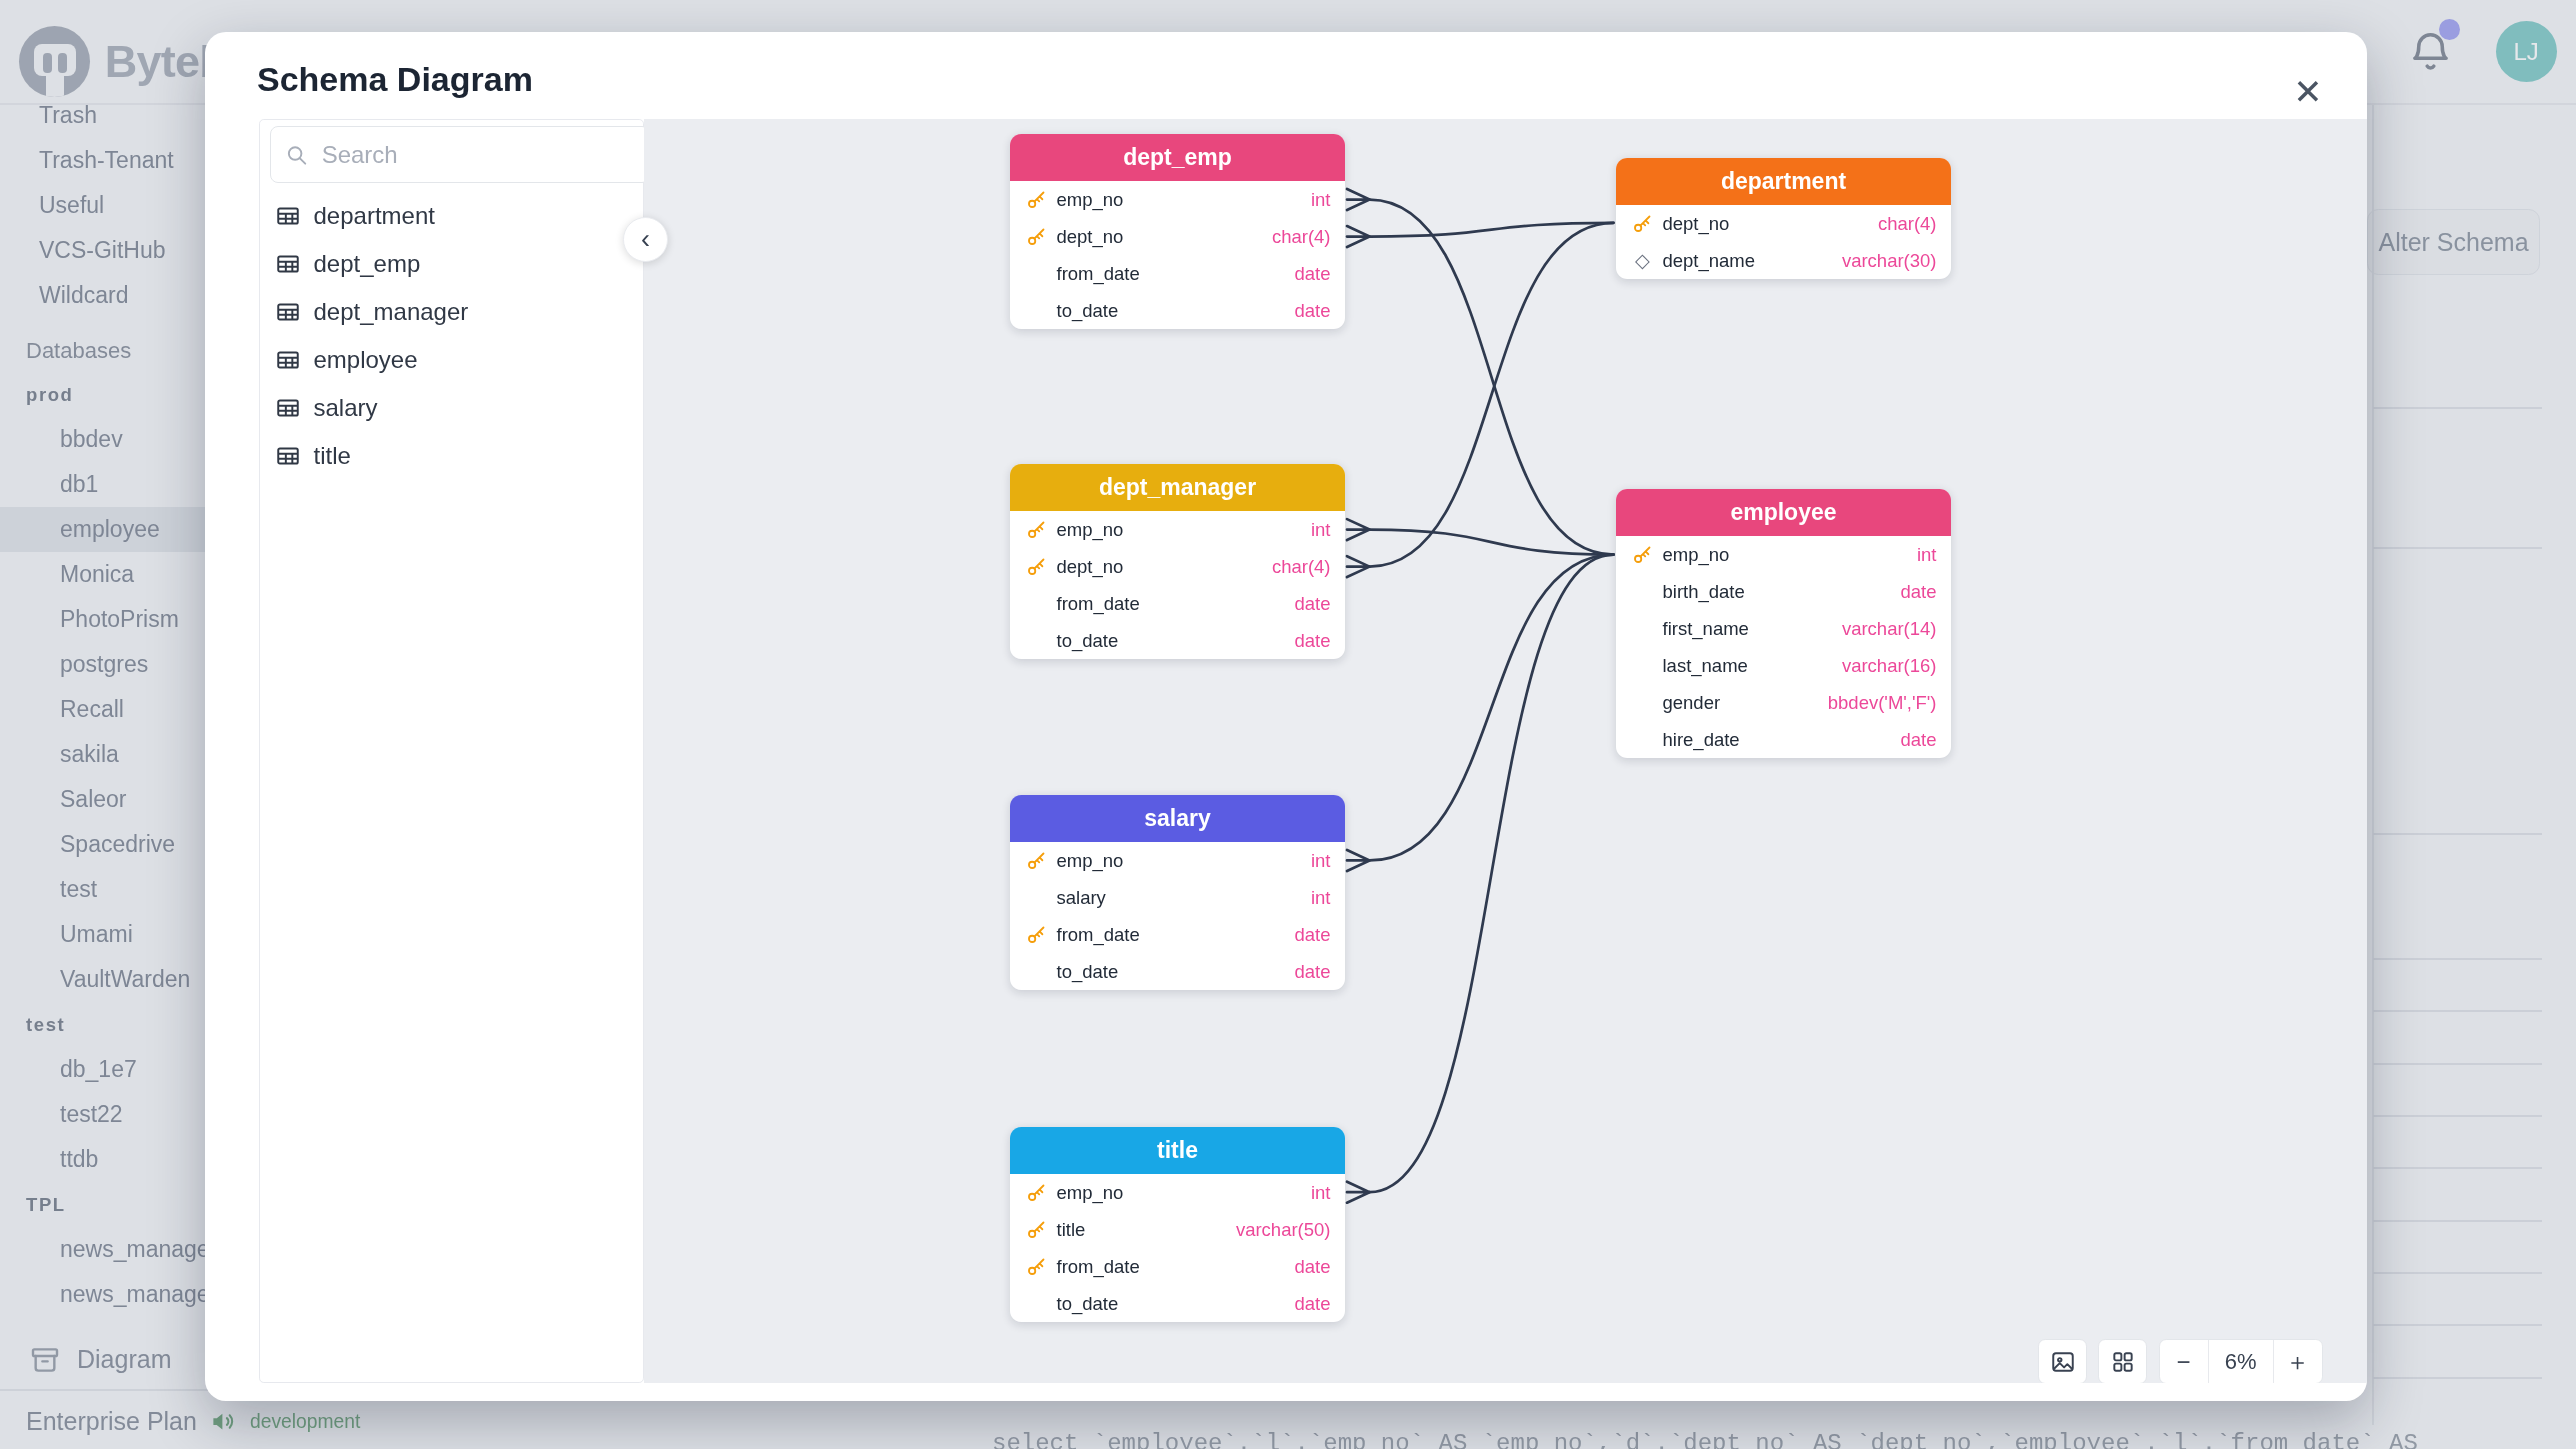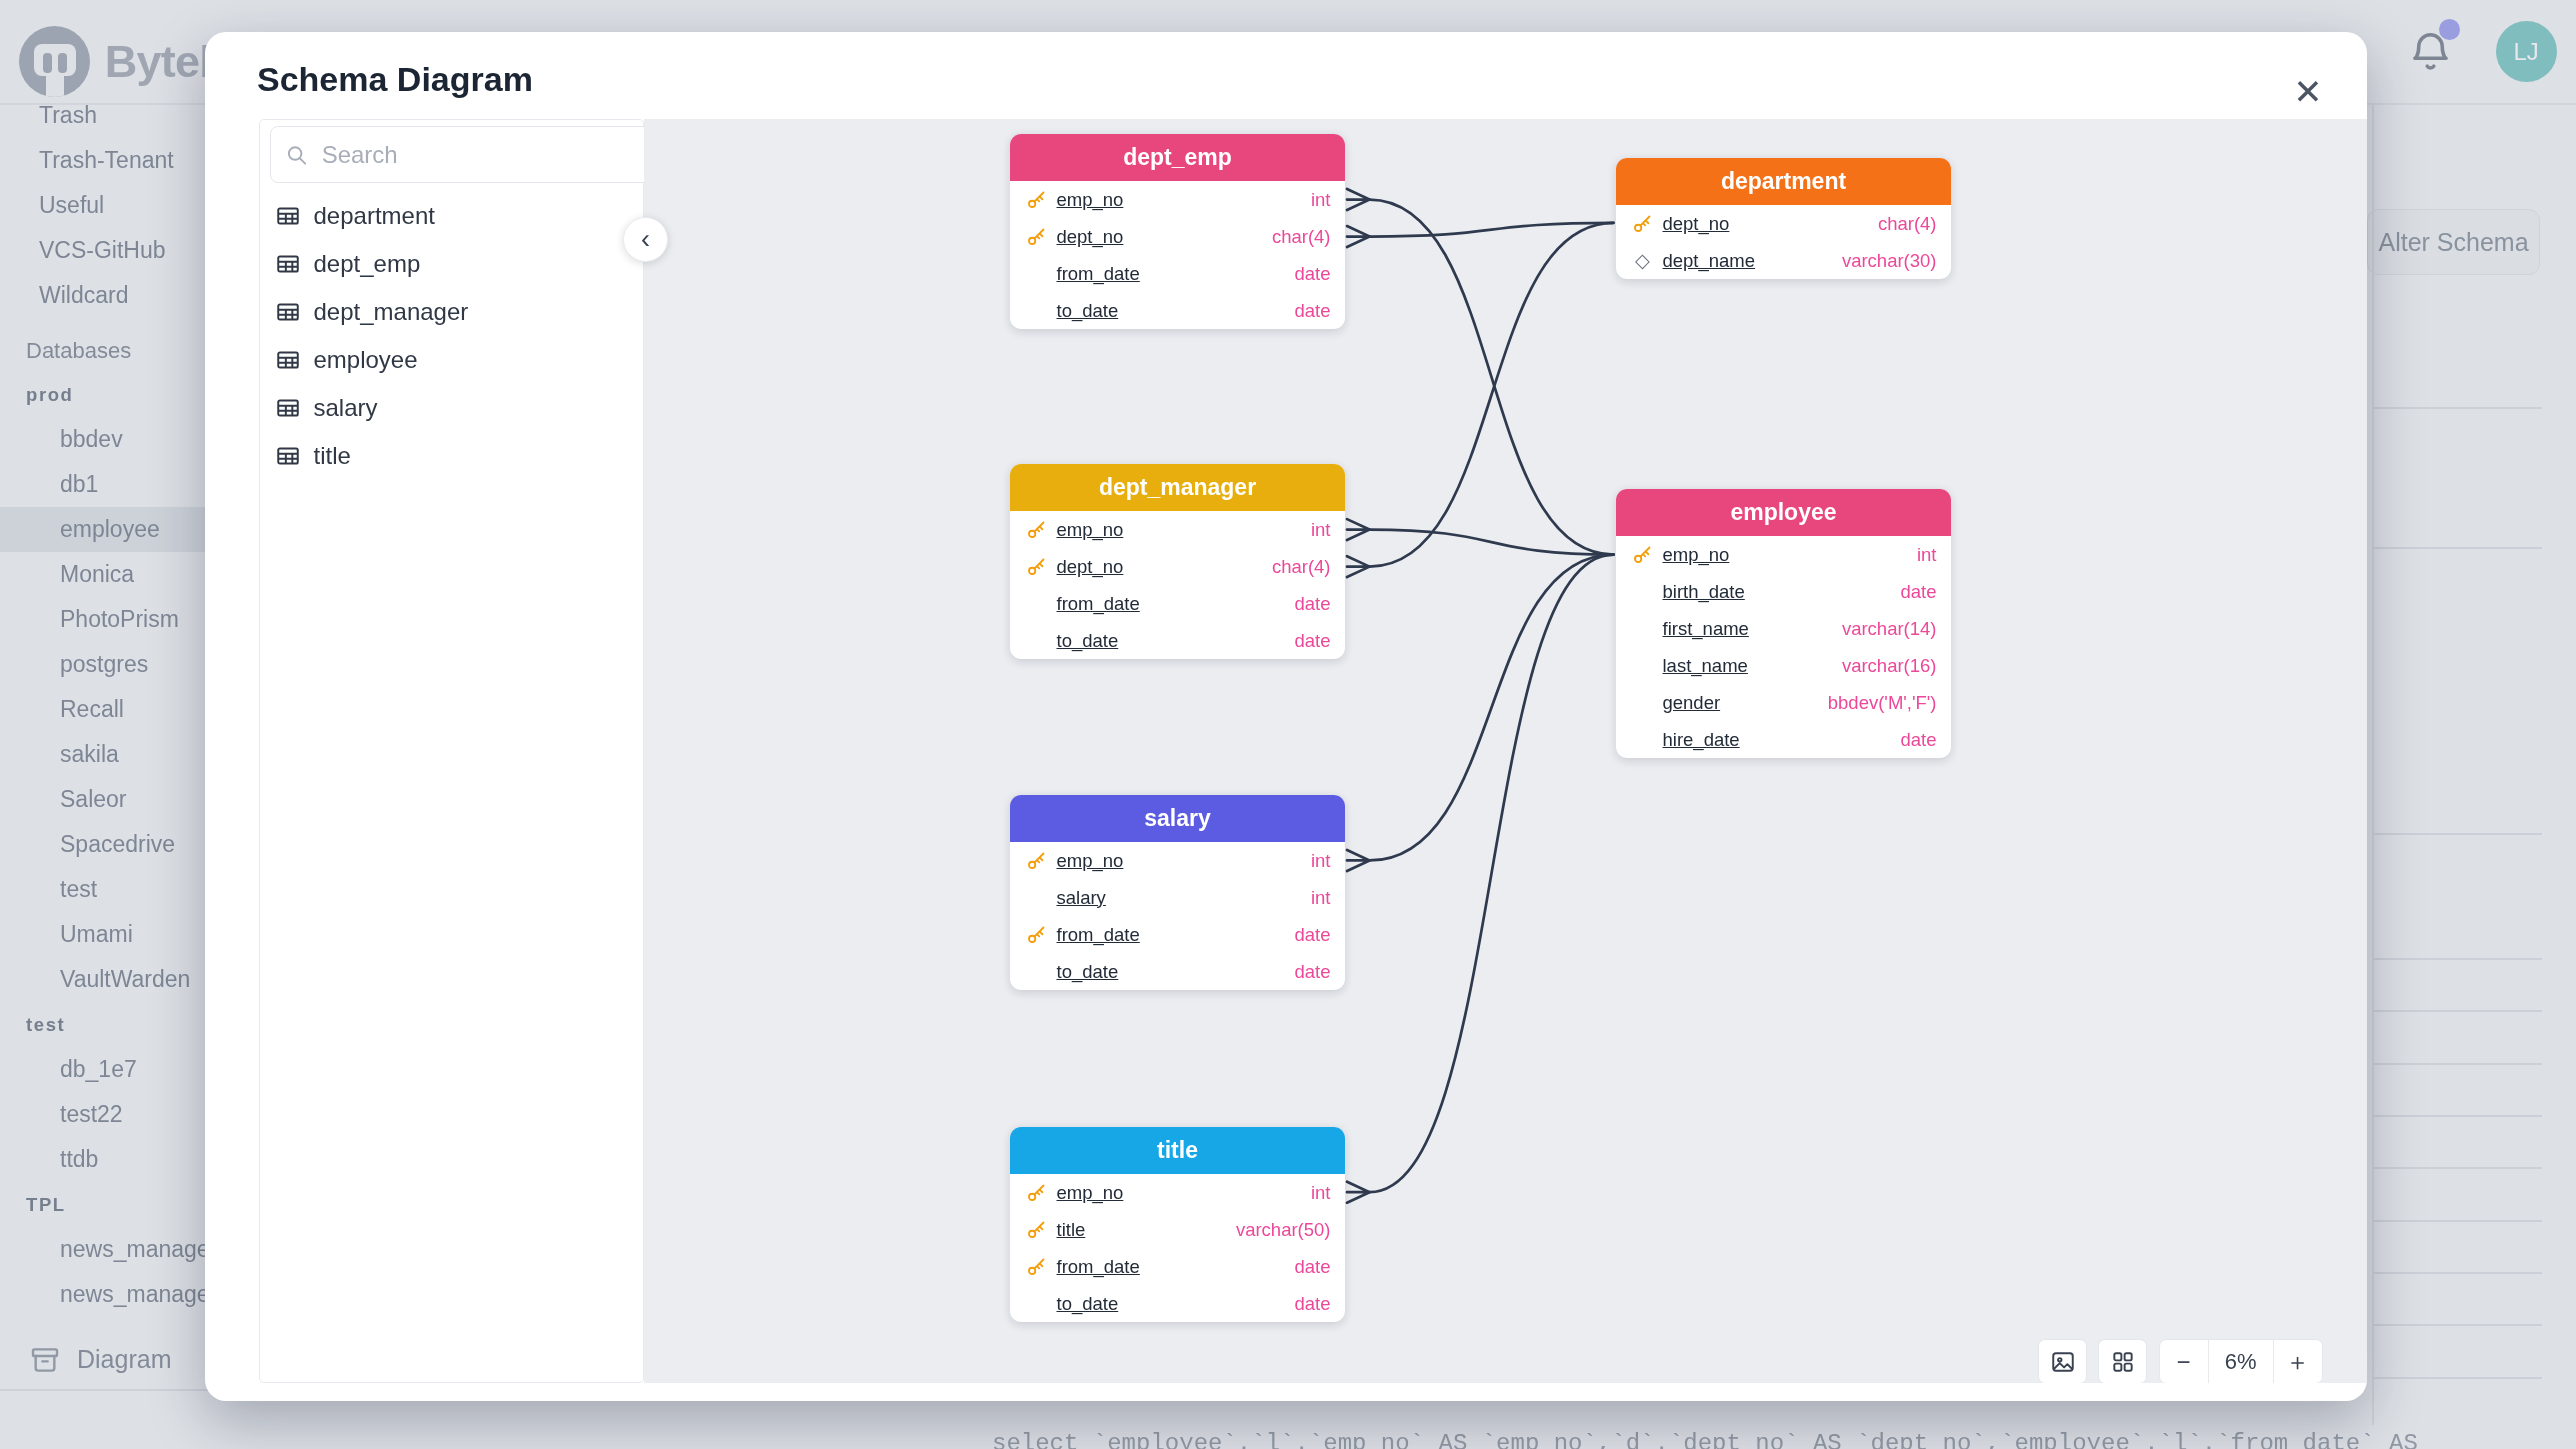--- a/index.html
+++ b/index.html
@@ -68,21 +68,21 @@
 
   #canvas{position:absolute;left:439px;top:87px;width:1724px;height:1264px;background:#EBEDF1;overflow:hidden;}
   #wires{position:absolute;left:0;top:0;}
 
   .entity{position:absolute;width:335px;border-radius:11.3px;background:#fff;
           box-shadow:0 2.4px 9.7px rgba(15,23,42,.14);overflow:hidden;}
   .entity-header{height:47px;display:flex;align-items:center;justify-content:center;
                  color:#fff;font-size:23px;font-weight:bold;}
   .entity-row{height:37px;display:flex;align-items:center;padding:0 14.5px;gap:8px;}
   .erow-icon{width:24px;flex:0 0 auto;display:flex;align-items:center;justify-content:center;}
-  .erow-name{font-size:18.5px;color:#222B38;text-decoration:underline;}
+  .erow-name{font-size:18.5px;color:#222B38;}
   .erow-type{margin-left:auto;font-size:18.5px;color:#ec4899;}
   .diamond{font-size:19.3px;color:#6B7280;line-height:1;}
 
   .zoom-ctrls{position:absolute;left:1394px;top:1220px;display:flex;align-items:center;gap:11.3px;}
   .zbtn{width:47px;height:43px;background:#fff;border:0.8px solid #E3E6EA;border-radius:7.2px;
         display:flex;align-items:center;justify-content:center;cursor:pointer;}
   .zseg{display:flex;align-items:stretch;height:43px;background:#fff;border:0.8px solid #E3E6EA;border-radius:7.2px;overflow:hidden;}
   .zcell{display:flex;align-items:center;justify-content:center;font-size:24px;color:#394251;cursor:pointer;}
   .zcell.minus{width:48px;border-right:0.8px solid #E7E9ED;}
   .zcell.label{width:64px;font-size:22px;cursor:default;}
@@ -155,20 +155,28 @@
     </div>
 
   <div class="bg-archive">
     <svg width="32" height="32" viewBox="0 0 24 24" fill="none" stroke="#9AA1AC" stroke-width="1.8" stroke-linejoin="round" stroke-linecap="round">
       <rect x="3" y="4" width="18" height="5" rx="1"></rect>
         <path d="M5 9v9a2 2 0 0 0 2 2h10a2 2 0 0 0 2-2V9M10 13h4"></path>
     </svg>
     <span>Diagram</span>
   </div>
   <div class="bg-footer-divider"></div>
+  <div class="bg-plan">
+    <span>Enterprise Plan</span>
+    <svg width="27" height="27" viewBox="0 0 24 24" fill="none" stroke="#74A981" stroke-width="1.8" stroke-linejoin="round" stroke-linecap="round">
+      <path d="M11 5 6 9H3v6h3l5 4z" fill="#74A981" stroke="none"></path>
+        <path d="M15 9a4 4 0 0 1 0 6M17.5 6.5a8 8 0 0 1 0 11"></path>
+    </svg>
+    <span class="env-badge">development</span>
+  </div>
 
   <div class="alter-btn">Alter Schema</div>
   <div class="bg-vline"></div>
   <div id="bg-hlines">
       <div class="bg-hline" style="top: 407px;"></div>
       <div class="bg-hline" style="top: 547px;"></div>
       <div class="bg-hline" style="top: 833px;"></div>
       <div class="bg-hline" style="top: 958px;"></div>
       <div class="bg-hline" style="top: 1010px;"></div>
       <div class="bg-hline" style="top: 1063px;"></div>

